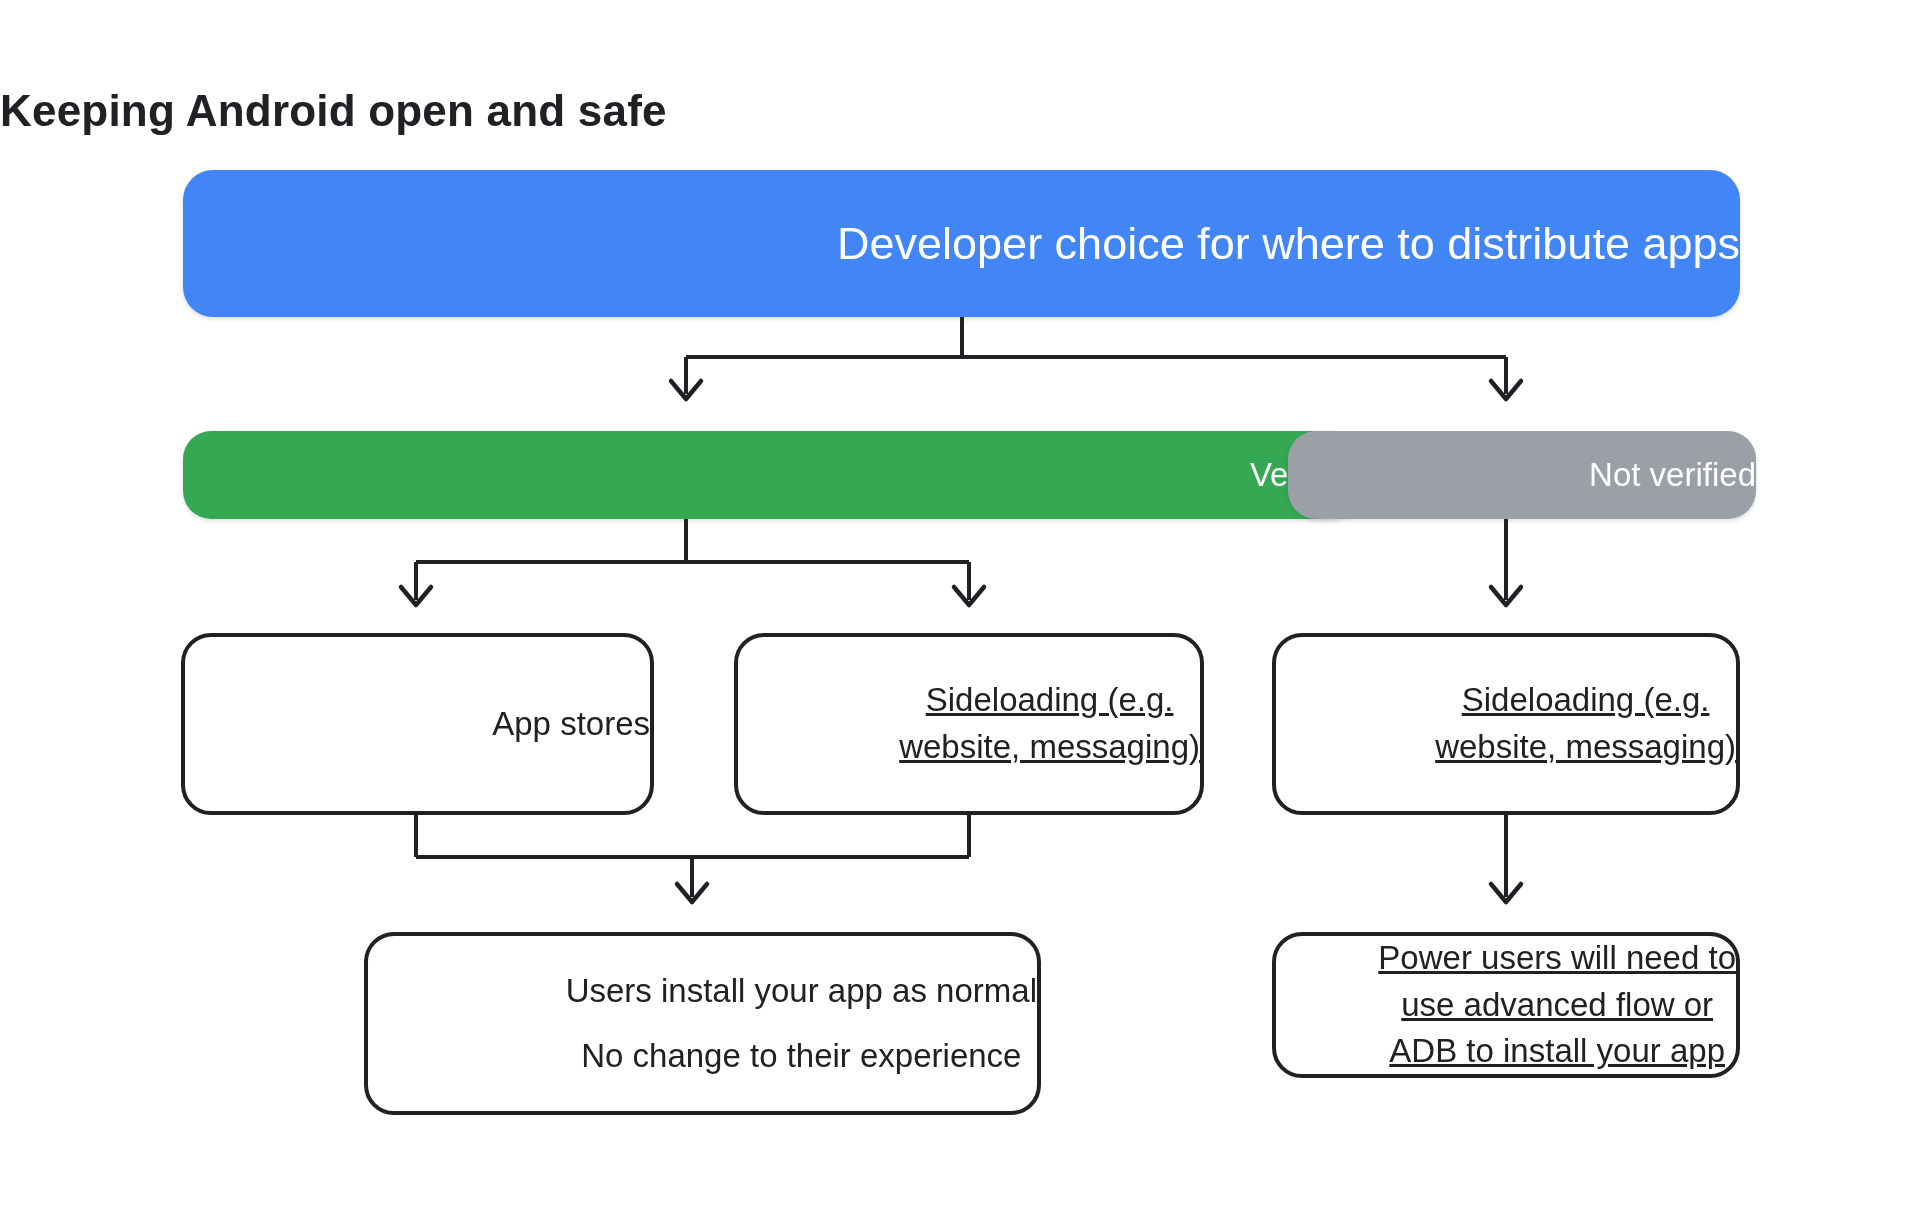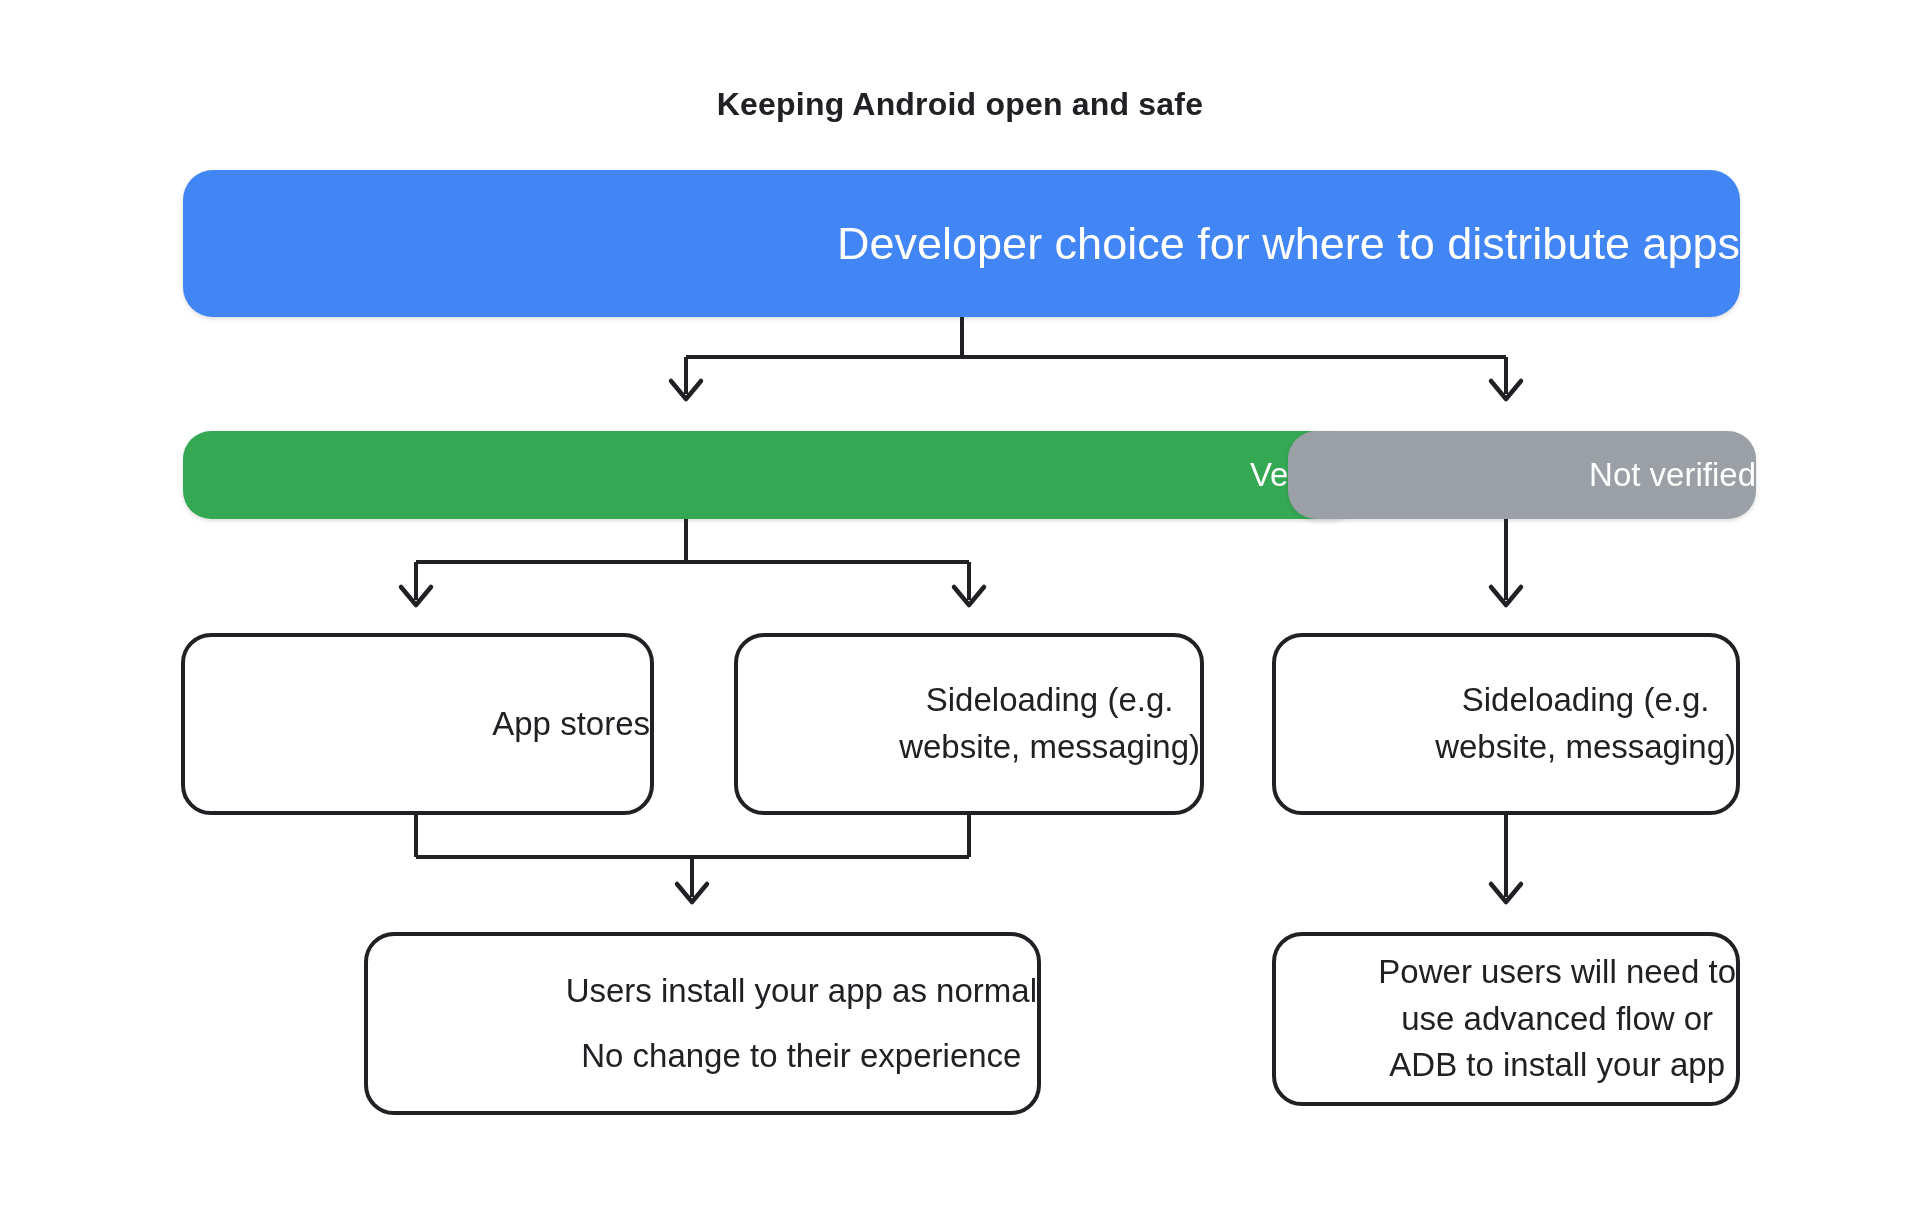--- a/index.html
+++ b/index.html
@@ -13,22 +13,21 @@
     width: 1920px;
     height: 1208px;
     background: #ffffff;
     overflow: hidden;
   }
   .title {
     position: absolute;
     left: 0;
     top: 86px;
     width: 1920px;
-    text-align: center;
-    font-size: 32px;
+    font-size: 44px;
     font-weight: 700;
     color: var(--color-text-dark, #202124);
     letter-spacing: 0.2px;
   }
   .wires {
     position: absolute;
     left: 0;
     top: 0;
     width: 1920px;
     height: 1208px;
@@ -63,21 +62,21 @@
   .pill.green { background: var(--color-green, #34A853); }
   .pill.gray  { background: var(--color-gray,  #9AA0A6); margin-left: 16px; }
   .outlined {
     background: #ffffff;
     border: 4px solid var(--color-node-border, #202124);
     border-radius: 30px;
     color: var(--color-text-dark, #202124);
     font-size: 33px;
     line-height: 1.42;
   }
-  .pre-line { white-space: pre-line; }
+  .pre-line { white-space: pre-line; text-decoration: underline; }
   .stack {
     display: flex;
     flex-direction: column;
     gap: 18px;
   }
 </style>
 </head>
 <body>
 
 <div class="canvas">
@@ -135,19 +134,19 @@
 website, messaging)</span>
   </div>
 
   <div class="node outlined" style="left:364px; top:932px; width:677px; height:183px;">
     <div class="stack">
       <span>Users install your app as normal</span>
       <span>No change to their experience</span>
     </div>
   </div>
 
-  <div class="node outlined" style="left:1272px; top:932px; width:468px; height:174px;">
+  <div class="node outlined" style="left:1272px; top:932px; width:468px; height:146px;">
     <span class="pre-line">Power users will need to
 use advanced flow or
 ADB to install your app</span>
   </div>
 
 </div>
 
 </body></html>

